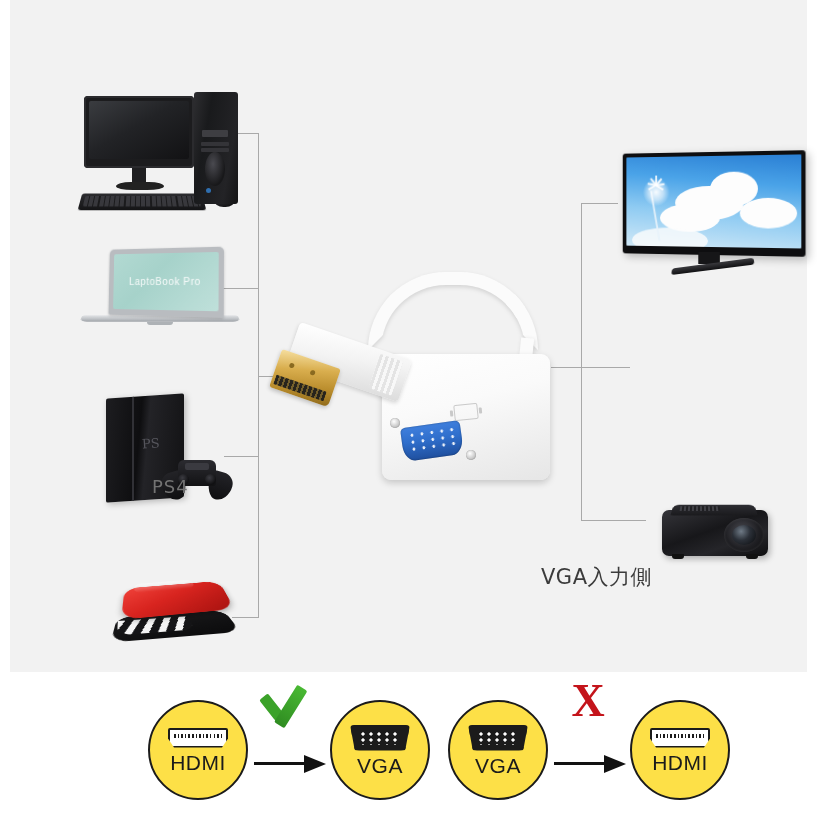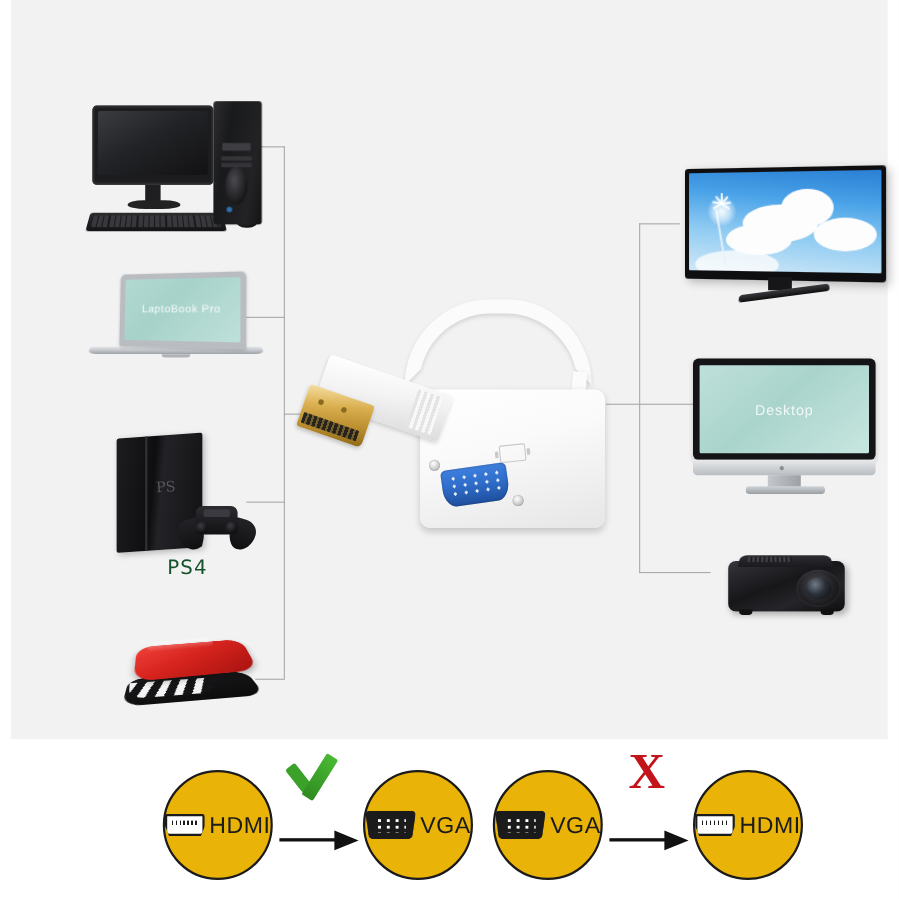--- a/index.html
+++ b/index.html
@@ -189,22 +189,22 @@
   .pad-grip.l { left: 2px;  border-radius: 50% 20% 45% 55% / 40% 30% 70% 60%; transform: rotate(-16deg); }
   .pad-grip.r { left: 48px; border-radius: 20% 50% 55% 45% / 30% 40% 60% 70%; transform: rotate(16deg); }
   .pad-stick {
     position: absolute; top: 18px; width: 11px; height: 11px;
     background: radial-gradient(circle at 40% 35%, #3c3c42, #101012 70%);
     border-radius: 50%;
   }
   .pad-stick.l { left: 18px; }
   .pad-stick.r { left: 45px; }
   #ps4-caption {
-    position: absolute; left: 142px; top: 506px;
-    color: #14532d; font-size: 18px;
+    position: absolute; left: 142px; top: 476px;
+    color: #737373; font-size: 18px;
     font-family: "DejaVu Sans", sans-serif;
     letter-spacing: 1px;
   }
 
   
   #dev-redbox { left: 104px; top: 572px; width: 130px; height: 82px; }
   .rb-shadow-base {
     position: absolute; left: 2px; top: 30px; width: 118px; height: 44px;
     background: linear-gradient(170deg,#1c1c1e,#0b0b0c);
     border-radius: 16px;
@@ -440,22 +440,22 @@
     background: #ffffff;
   }
   .compat-group { position: absolute; top: 0; width: 360px; height: 145px; }
   #compat-ok { left: 132px; }
   #compat-no { left: 432px; }
 
   .port-circle {
     position: absolute; top: 28px; width: 96px; height: 96px;
     border: 2.4px solid #1b1b1b;
     border-radius: 50%;
-    background: #eab308;
-    display: flex; flex-direction: row;
+    background: #fde047;
+    display: flex; flex-direction: column;
     align-items: center; justify-content: center;
     gap: 4px;
   }
   .port-circle.left-pos { left: 16px; }
   .port-circle.right-pos { left: 198px; }
 
   .port-label {
     font-size: 21px; color: #1b1b1b;
     font-family: "Liberation Sans", sans-serif;
     letter-spacing: .5px;
@@ -552,20 +552,21 @@
     <div class="brkt h" style="left:214px; top:456px; width:35px;"></div>
     <div class="brkt h" style="left:222px; top:617px; width:27px;"></div>
     <div class="brkt h" style="left:248px; top:376px; width:30px;"></div>
 
     <div class="brkt v" style="left:571px; top:203px; height:318px;"></div>
     <div class="brkt h" style="left:571px; top:203px; width:37px;"></div>
     <div class="brkt h" style="left:571px; top:367px; width:49px;"></div>
     <div class="brkt h" style="left:571px; top:520px; width:65px;"></div>
     <div class="brkt h" style="left:541px; top:367px; width:30px;"></div>
 
+    <div class="jp-label" id="label-vga-in">VGA入力側</div>
 
     <div class="device" id="dev-desktop-pc">
       <div class="crt-monitor-body">
         <div class="crt-monitor-screen"></div>
       </div>
       <div class="crt-stand-neck"></div>
       <div class="crt-stand-base"></div>
       <div class="kbd">
         <div class="kbd-keys"></div>
       </div>
@@ -629,31 +630,20 @@
             <div class="tv-seed" style="left:13px; top:-2px; transform:rotate(-80deg);"></div>
             <div class="tv-seed" style="left:13px; top:-2px; transform:rotate(120deg);"></div>
             <div class="tv-seed" style="left:13px; top:-2px; transform:rotate(-120deg);"></div>
           </div>
         </div>
       </div>
       <div class="tv-stand-neck"></div>
       <div class="tv-stand-base"></div>
     </div>
 
-    <div class="device" id="dev-imac">
-      <div class="imac-frame">
-        <div class="imac-screen">
-          <span class="imac-screen-text">Desktop</span>
-        </div>
-      </div>
-      <div class="imac-chin"></div>
-      <div class="imac-logo">●</div>
-      <div class="imac-neck"></div>
-      <div class="imac-foot"></div>
-    </div>
 
     <div class="device" id="dev-projector">
       <div class="proj-body"></div>
       <div class="proj-top"></div>
       <div class="proj-vent"></div>
       <div class="proj-lens-ring">
         <div class="proj-lens-glass"></div>
       </div>
       <div class="proj-foot" style="left:14px;"></div>
       <div class="proj-foot" style="left:88px;"></div>

